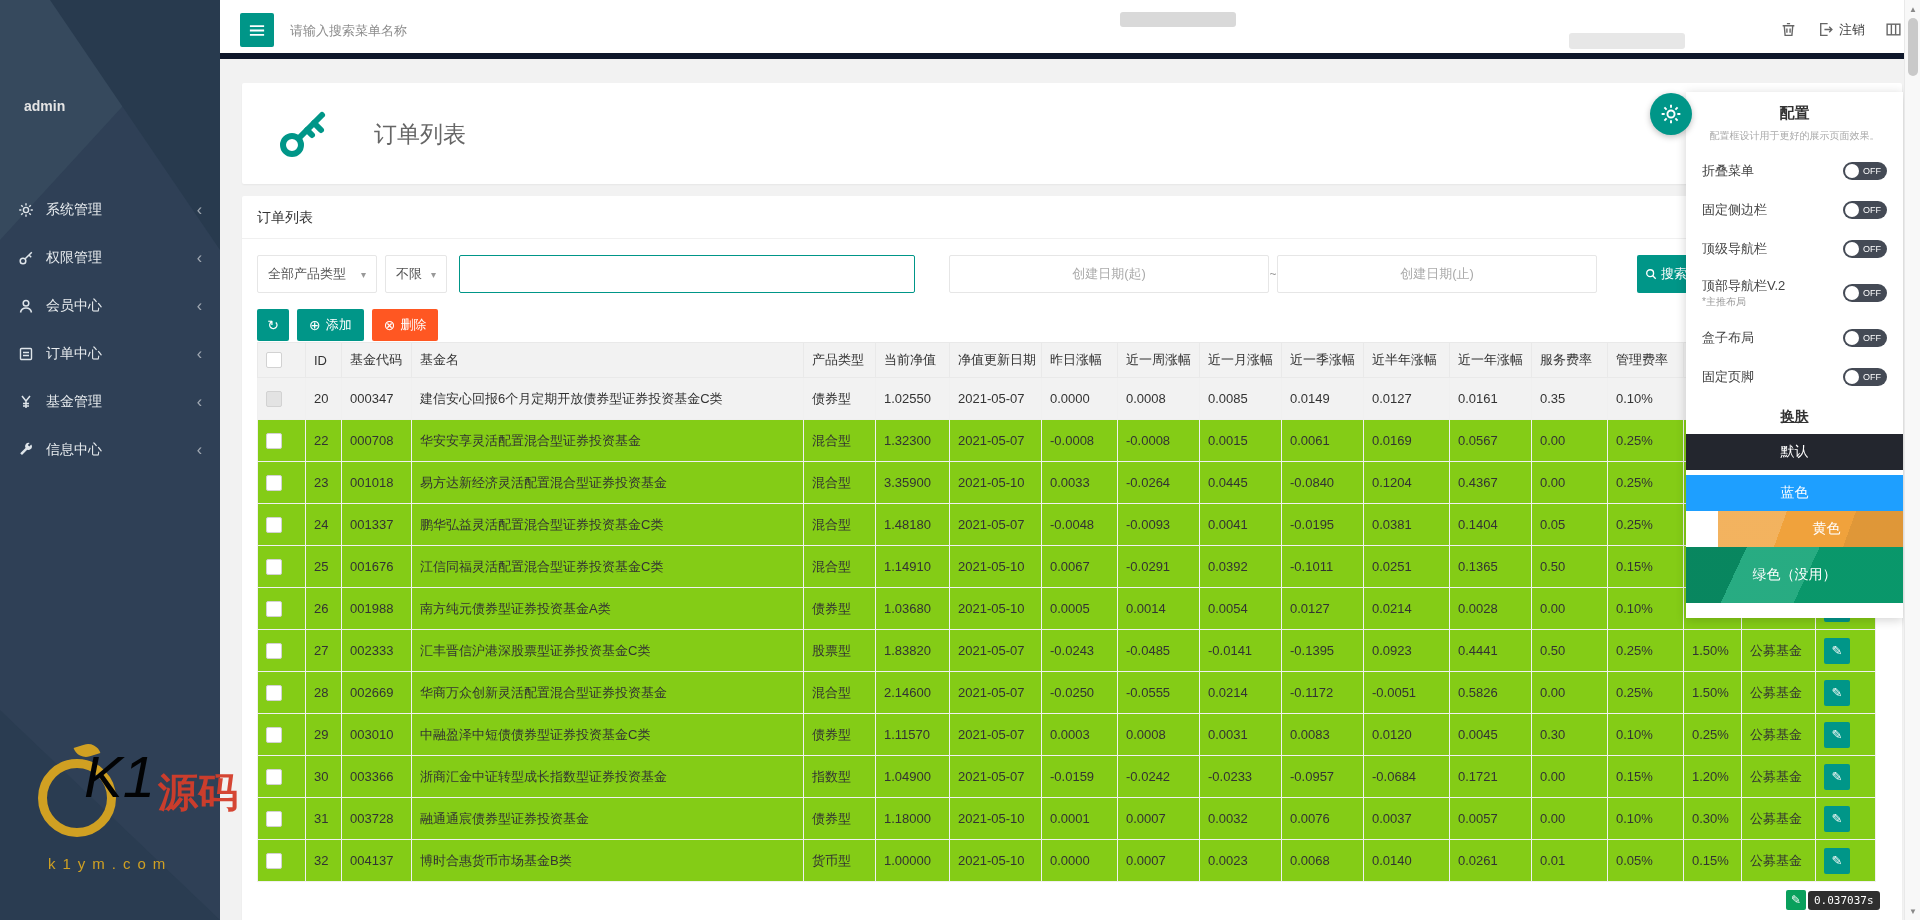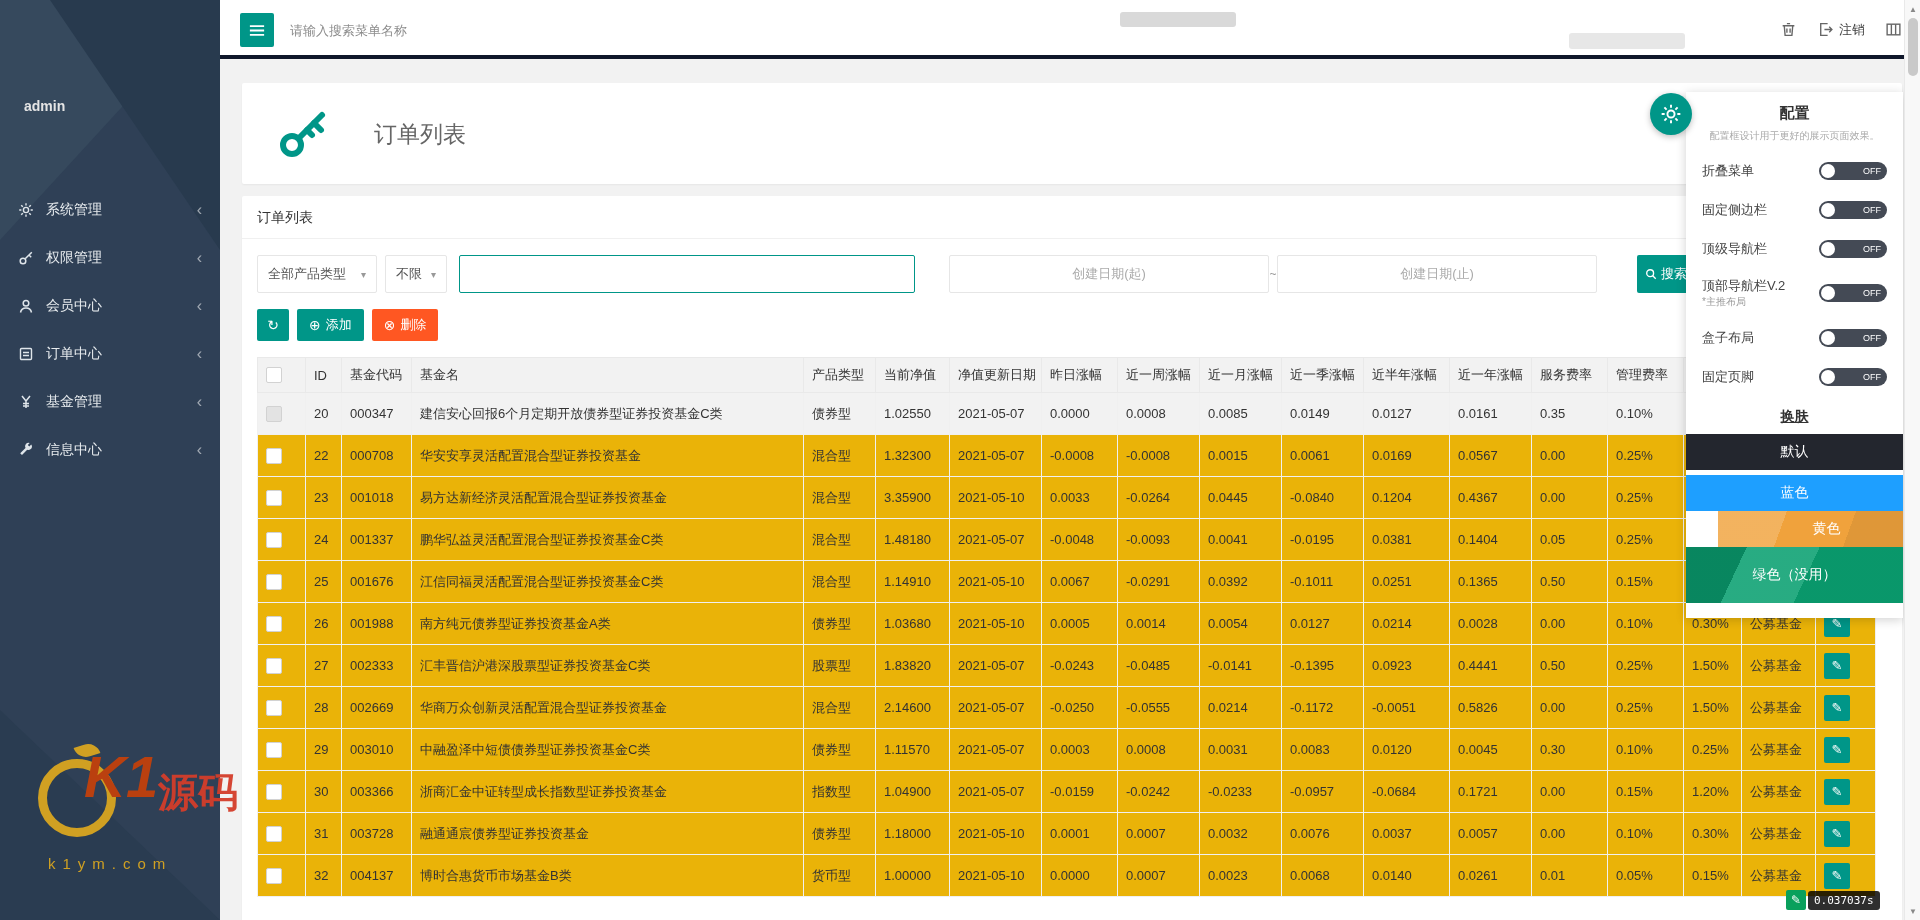--- a/index.html
+++ b/index.html
@@ -14,21 +14,21 @@
   .d3{left:0;bottom:0;width:220px;height:210px;background:#2a3c51;clip-path:polygon(0 100%,100% 100%,0 0);}
   .admin{position:absolute;left:24px;top:98px;color:#e5e5e5;font-size:14px;font-weight:600;}
   .menu{position:absolute;left:0;top:186px;width:100%;}
   .menu-item{height:48px;display:flex;align-items:center;padding:0 18px;color:#e8ecef;font-size:14px;cursor:pointer;}
   .micon{width:16px;height:16px;margin-right:12px;display:inline-flex;flex:none;}
   .micon svg{width:16px;height:16px;}
   .mlabel{flex:1;}
   .chev{color:rgba(255,255,255,.55);font-size:16px;line-height:1;}
 
   
-  .topbar{position:absolute;left:220px;top:0;right:0;height:59px;background:#fff;border-bottom:4px solid #0f172a;}
+  .topbar{position:absolute;left:220px;top:0;right:0;height:59px;background:#fff;border-bottom:6px solid #0f172a;}
   .burger{position:absolute;left:20px;top:13px;width:34px;height:34px;background:#009688;border:none;border-radius:2px;cursor:pointer;display:flex;align-items:center;justify-content:center;}
   .burger svg{width:16px;height:13px;}
   .menusearch{position:absolute;left:68px;top:15px;width:280px;height:30px;border:none;outline:none;font-size:13px;color:#333;background:transparent;}
   .menusearch::placeholder{color:#8c8c8c;}
   .top-right{position:absolute;right:18px;top:0;height:59px;display:flex;align-items:center;gap:20px;}
   .ticon{display:inline-flex;cursor:pointer;}
   .ticon svg{width:17px;height:17px;}
   .logout{display:flex;align-items:center;gap:5px;font-size:13px;color:#444;cursor:pointer;}
   .logout em{font-style:normal;}
   .redact{position:absolute;border-radius:3px;z-index:40;}
@@ -59,55 +59,55 @@
   .btn{border:none;border-radius:2px;color:#fff;font-size:13px;cursor:pointer;display:flex;align-items:center;justify-content:center;text-align:right;}
   .btnsearch{margin-left:40px;width:58px;height:38px;background:#009688;gap:4px;}
   .btnsearch svg{width:12px;height:12px;}
 
   .btn-row{display:flex;align-items:center;margin:16px 0 0 15px;}
   .sq{width:32px;height:32px;background:#009688;font-size:16px;}
   .add{height:32px;padding:0 12px;background:#009688;margin-left:8px;gap:5px;}
   .del{height:32px;padding:0 12px;background:#FF5722;margin-left:8px;gap:5px;}
   .btn i{font-style:normal;font-size:14px;line-height:1;}
 
-  .grid{margin:16px 0 0 15px;border-collapse:collapse;table-layout:fixed;width:1618px;font-size:13px;color:#333;background:#eab308;}
+  .grid{margin:1px 0 0 15px;border-collapse:collapse;table-layout:fixed;width:1618px;font-size:13px;color:#333;background:#84cc16;}
   .grid th{background:#f2f2f2;height:35px;font-weight:400;text-align:left;padding:0 8px;border:1px solid #e9e9e9;color:#333;overflow:hidden;white-space:nowrap;}
   .grid td{height:42px;padding:0 8px;border:1px solid #f0f0f0;overflow:hidden;white-space:nowrap;text-overflow:ellipsis;}
   tr.selected td{background:#f2f2f2;}
   .cbx{display:inline-block;width:16px;height:16px;border:1px solid #d2d2d2;border-radius:2px;background:#fff;vertical-align:middle;cursor:pointer;}
   tr.selected .cbx{background:#e3e3e3;}
   .edit-btn{width:26px;height:26px;background:#009688;border-radius:2px;color:#fff;display:inline-flex;align-items:center;justify-content:center;font-size:13px;cursor:pointer;}
 
   
   .config{position:absolute;left:1686px;top:92px;width:217px;height:526px;background:#fff;box-shadow:0 2px 10px rgba(0,0,0,.18);z-index:55;overflow:hidden;}
   .cfg-title{text-align:center;font-size:15px;color:#333;font-weight:700;margin-top:12px;}
   .cfg-cap{text-align:center;font-size:10px;color:#aaa;margin-top:6px;padding:0 6px;}
   #toggles{margin-top:8px;}
   .toggle-row{display:flex;align-items:center;justify-content:space-between;padding:0 16px;min-height:39px;}
   .toggle-row.tall{min-height:50px;}
   .toggle-row .lbl{font-size:13px;color:#444;line-height:1.35;}
   .toggle-row .note{font-size:10px;color:#999;}
-  .switch{width:68px;height:18px;background:#444a55;border-radius:10px;position:relative;flex:none;cursor:pointer;}
+  .switch{width:44px;height:18px;background:#444a55;border-radius:10px;position:relative;flex:none;cursor:pointer;}
   .switch .knob{position:absolute;left:2px;top:2px;width:14px;height:14px;border-radius:50%;background:#fff;}
   .switch .st{position:absolute;right:6px;top:0;line-height:18px;font-size:9px;color:#fff;}
   .skin-title{text-align:center;font-size:14px;color:#333;font-weight:700;margin:12px 0 8px;text-decoration:underline;}
   .theme-tile{position:relative;width:100%;color:#fff;font-size:14px;display:flex;align-items:center;justify-content:center;cursor:pointer;}
   .theme-tile span{position:relative;z-index:1;}
   .theme-tile.t0{height:36px;margin-bottom:5px;}
   .theme-tile.t1{height:36px;}
   .theme-tile.t2{height:36px;}
   .theme-tile.t3{height:56px;}
   .theme-tile.t2::before{content:'';position:absolute;inset:0;background:linear-gradient(110deg,rgba(255,255,255,.18) 30%,rgba(255,255,255,0) 30% 60%,rgba(0,0,0,.07) 60%);}
   .theme-tile.t3::before{content:'';position:absolute;inset:0;background:linear-gradient(115deg,rgba(0,0,0,.16) 25%,rgba(255,255,255,.12) 25% 55%,rgba(0,0,0,.06) 55%);}
 
   
   .watermark{position:absolute;left:38px;top:745px;width:240px;height:160px;z-index:90;opacity:.95;pointer-events:none;}
   .wm-ring{position:absolute;left:0;top:14px;width:78px;height:78px;border:9px solid #d9a620;border-radius:50%;}
   .wm-ring::after{content:'';position:absolute;left:28px;top:-24px;width:24px;height:13px;background:#d9a620;border-radius:0 13px 0 13px;transform:rotate(-18deg);}
-  .wm-k1{position:absolute;left:46px;top:-2px;font-size:58px;font-weight:700;font-style:italic;color:#c2410c;}
+  .wm-k1{position:absolute;left:46px;top:-2px;font-size:58px;font-weight:400;font-style:italic;color:#000000;}
   .wm-ym{position:absolute;left:120px;top:20px;font-size:40px;font-weight:700;color:#d43d2a;}
   .wm-domain{position:absolute;left:10px;top:110px;font-size:15px;letter-spacing:7px;color:#d9a620;}
 
   .timerwrap{position:absolute;left:1786px;top:890px;display:flex;align-items:center;z-index:95;}
   .timer-icon{width:20px;height:20px;background:#0aa05c;color:#fff;display:flex;align-items:center;justify-content:center;font-size:12px;border-radius:2px;}
   .timer{margin-left:2px;background:rgba(0,0,0,.82);color:#fff;font-size:11px;font-family:"DejaVu Sans Mono",monospace;padding:3px 6px;border-radius:3px;}
 
   .vscroll{position:absolute;right:0;top:0;width:16px;height:920px;background:#f8f8f8;border-left:1px solid #e9e9e9;z-index:70;}
   .varrow{position:absolute;left:0;width:16px;height:16px;display:flex;align-items:center;justify-content:center;font-size:8px;color:#888;}
   .vup{top:1px;} .vdn{bottom:1px;}

